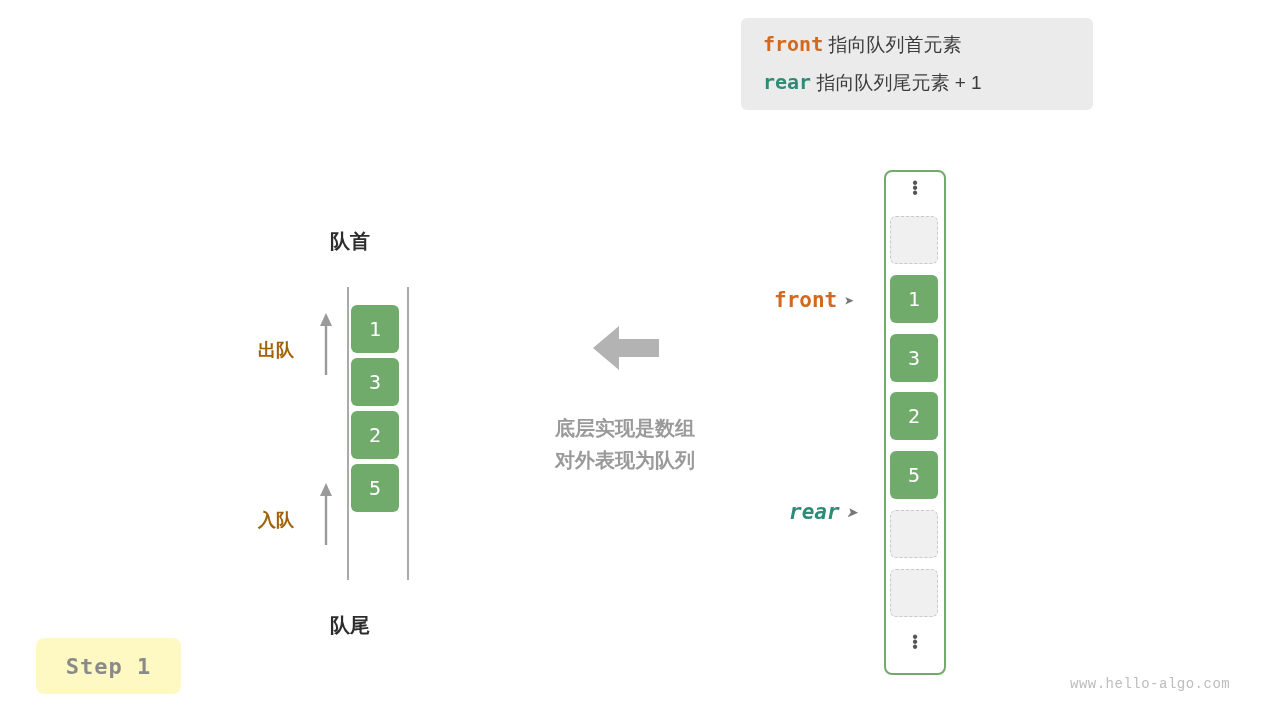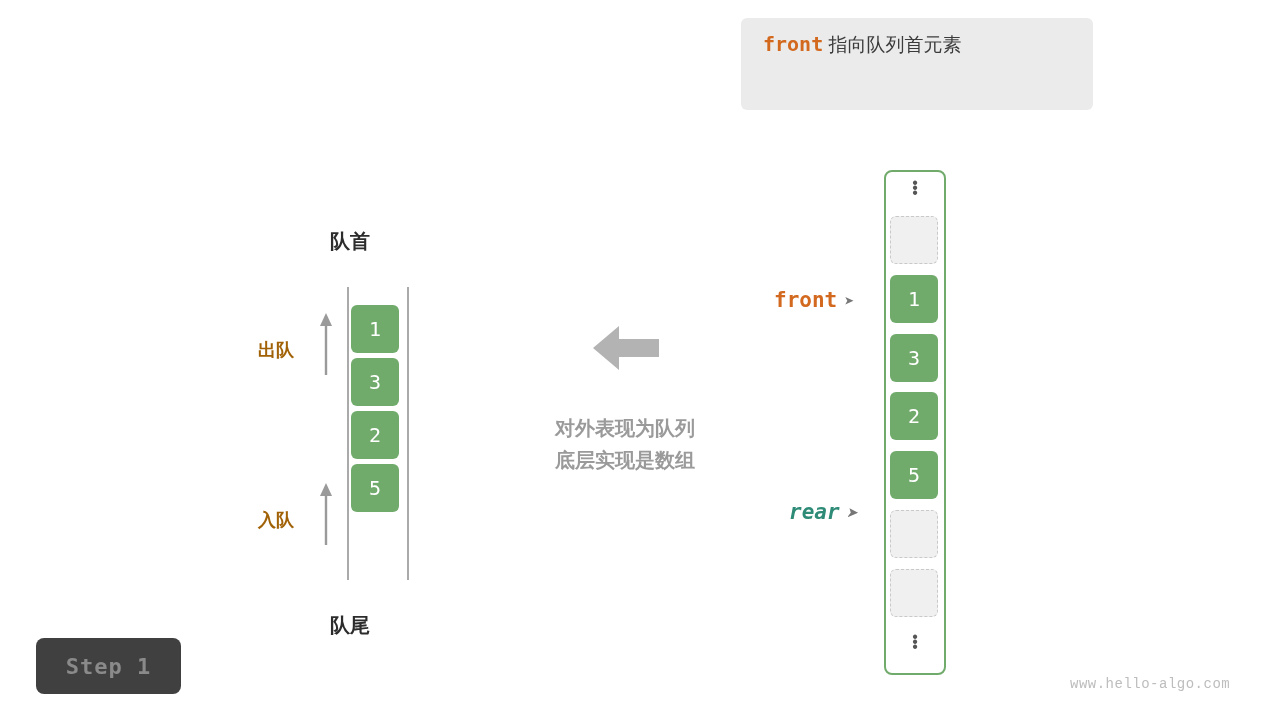--- a/index.html
+++ b/index.html
@@ -218,21 +218,21 @@
     font-size: 22px;
     color: #3c3c3c;
   }
 
   
   .step-badge {
     left: 36px;
     top: 638px;
     width: 145px;
     height: 56px;
-    background: #404040;
+    background: #fef9c3;
     border-radius: 8px;
     display: flex;
     align-items: center;
     justify-content: center;
     font-family: "DejaVu Sans Mono", monospace;
     font-weight: bold;
     font-size: 22px;
     color: #8a8a8a;
     letter-spacing: 1px;
   }
@@ -249,20 +249,24 @@
 </style>
 </head>
 <body>
 
 <div class="stage">
 
   <div class="abs note-box">
     <div class="note-line l1">
       <span class="kw-front">front</span>
       <span class="note-text-cn">指向队列首元素</span>
+    </div>
+    <div class="note-line l2">
+      <span class="kw-rear">rear</span>
+      <span class="note-text-cn">指向队列尾元素 + 1</span>
     </div>
   </div>
 
 
   <div class="abs queue-label" id="label-head">队首</div>
   <div class="abs queue-label" id="label-tail">队尾</div>
 
   <div class="vline l"></div>
   <div class="vline r"></div>
 
@@ -280,22 +284,22 @@
   </svg>
   <svg class="uparrow" style="left:318px; top:483px;" viewBox="0 0 16 62">
     <line x1="8" y1="62" x2="8" y2="10" stroke="#9a9a9a" stroke-width="2.4"></line>
     <polygon points="8,0 14,13 2,13" fill="#9a9a9a"></polygon>
   </svg>
 
   <svg class="abs" style="left:593px; top:320px;" width="66" height="56" viewBox="0 0 66 56">
     <polygon points="0,28 26,6 26,19 66,19 66,37 26,37 26,50" fill="#b3b3b3"></polygon>
   </svg>
   <div class="abs mid-caption">
+    <div>底层实现是数组</div>
     <div>对外表现为队列</div>
-    <div>底层实现是数组</div>
   </div>
 
   <div class="array-box"></div>
 
   <div class="dots" id="dots-top">
     <span>•</span>
       <span>•</span>
       <span>•</span>
   </div>
   <div class="dots" id="dots-bottom">

